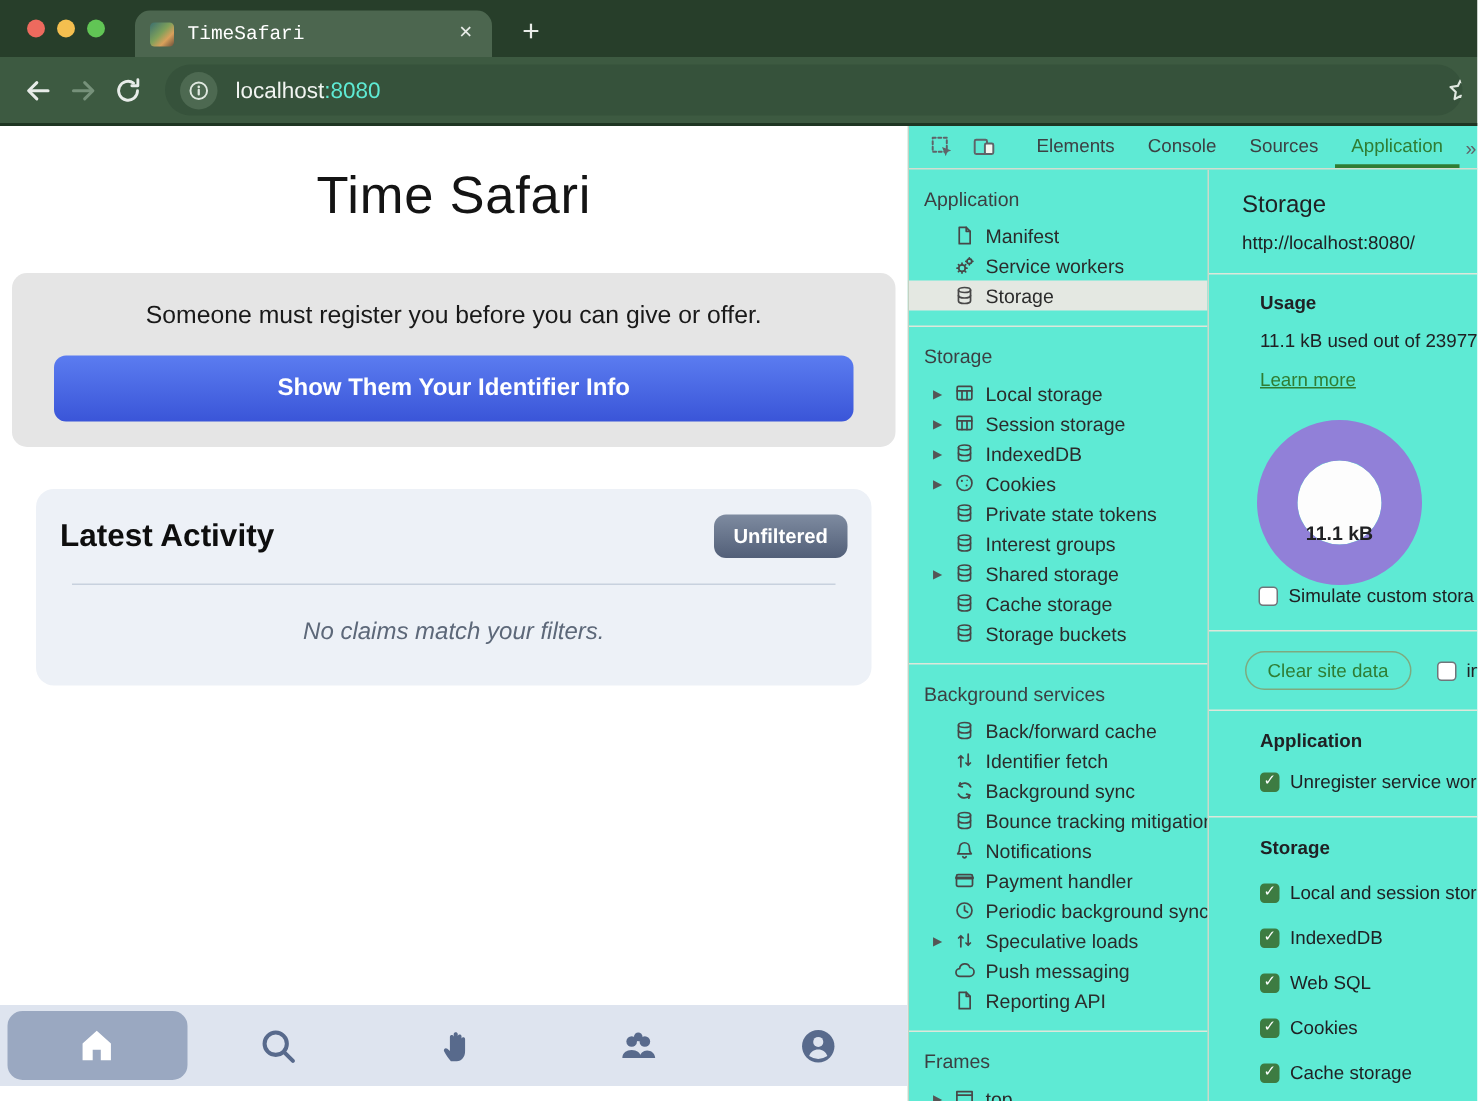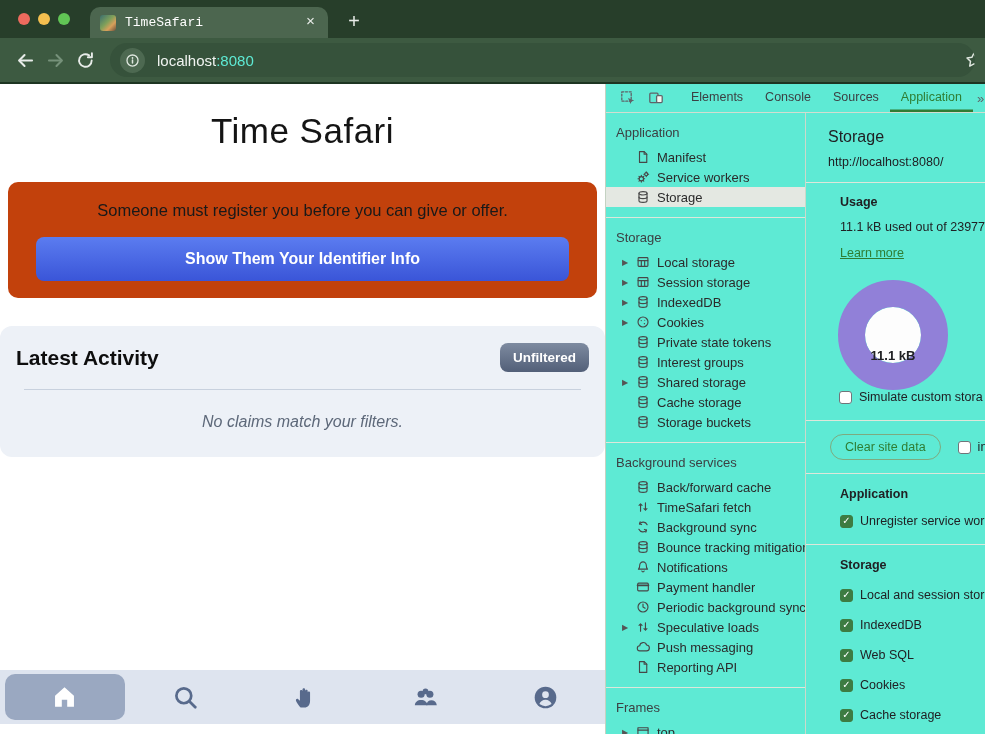--- a/index.html
+++ b/index.html
@@ -33,26 +33,26 @@
   .url-port { color:#5eead4; font-size:15px; }
   .star { position:absolute; right:-8px; top:8px; color:#dfe7df; }
   .star svg{width:18px;height:18px;}
 
   
   .content { display:flex; height:650px; }
   .page { width:605px; background:#fff; position:relative; }
 
   .page h1 { text-align:center; margin-top:27px; font-size:35px; font-weight:300;
              color:#141414; letter-spacing:.5px; }
-  .alert { margin:31px 8px 0; background:#c2410c; border-radius:10px; padding:19px 14px 17px; }
+  .alert { margin:31px 8px 0; background:#e5e5e5; border-radius:10px; padding:19px 14px 17px; }
   .alert-text { text-align:center; font-size:16.5px; color:#191919; }
   .alert-btn { display:block; width:calc(100% - 28px); margin:17px auto 0; padding:13px 0;
                background:linear-gradient(180deg,#5b7cf0,#3a55d8); color:#fff; font-weight:bold;
                font-size:16px; border:none; border-radius:8px; font-family:inherit; }
-  .activity { margin:28px 0 0; background:#edf1f7; border-radius:12px; padding:17px 16px 26px; }
+  .activity { margin:28px 24px 0; background:#edf1f7; border-radius:12px; padding:17px 16px 26px; }
   .activity-head { display:flex; justify-content:space-between; align-items:center; }
   .activity-title { font-size:21px; font-weight:bold; color:#0e0e0e; }
   .filter-btn { background:linear-gradient(180deg,#7e8ba0,#525f78); color:#fff; font-weight:bold;
                 font-size:13.5px; padding:7px 13px; border:none; border-radius:8px; font-family:inherit; }
   .activity-divider { border:none; border-top:1px solid #c8d1de; margin:17px 8px 0; }
   .activity-empty { text-align:center; font-style:italic; color:#5d6879; font-size:16px; margin-top:23px; }
 
   .bottomnav { position:absolute; left:0; bottom:10px; width:605px; height:54px; background:#dee4ef;
                display:flex; align-items:stretch; }
   .nav-slot { flex:1; display:flex; align-items:center; justify-content:center; color:#586a8c; }
@@ -393,21 +393,21 @@
               </span>
               <span class="tree-label">Back/forward cache</span>
             </div>
             <div class="tree-row">
               <span class="icon">
                 <svg viewBox="0 0 16 16">
                   <path d="M5.2 12.8V4.4M5.2 4.4 3.5 6.1M5.2 4.4 6.9 6.1"></path>
                   <path d="M10.8 3.2v8.4M10.8 11.6 9.1 9.9M10.8 11.6l1.7-1.7"></path>
                 </svg>
               </span>
-              <span class="tree-label">TimeSafari fetch</span>
+              <span class="tree-label">Identifier fetch</span>
             </div>
             <div class="tree-row">
               <span class="icon">
                 <svg viewBox="0 0 16 16">
                   <path d="M12.7 5.3A5.1 5.1 0 0 0 4 4.4"></path>
                   <path d="M4.7 2.1 4 4.5l2.4.7"></path>
                   <path d="M3.3 10.7a5.1 5.1 0 0 0 8.7.9"></path>
                   <path d="M11.3 13.9l.7-2.4-2.4-.7"></path>
                 </svg>
               </span>

